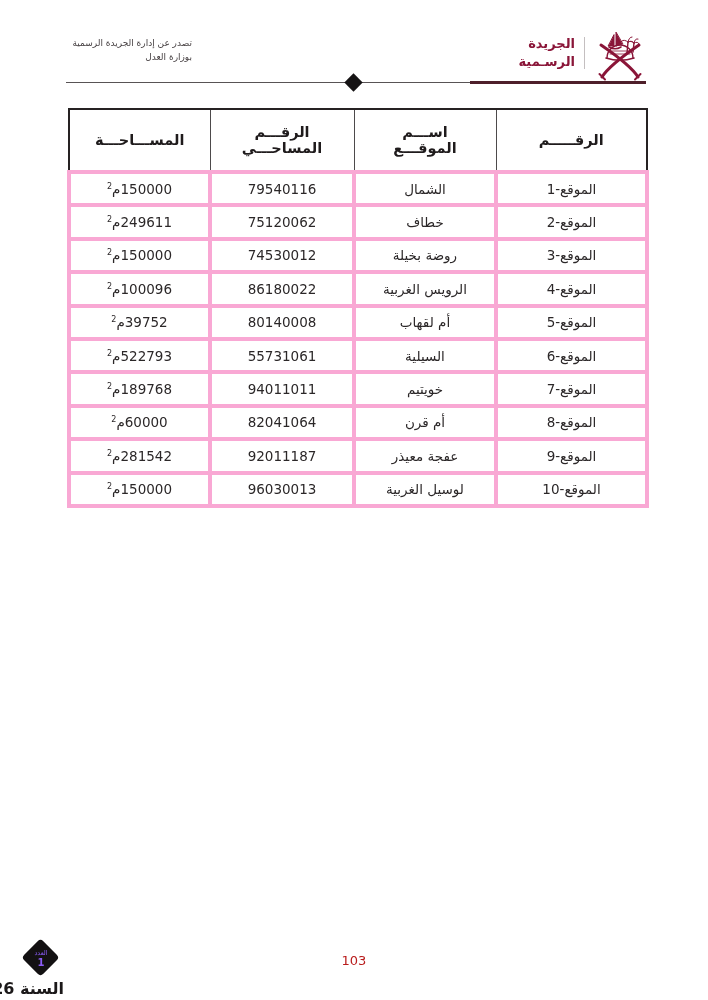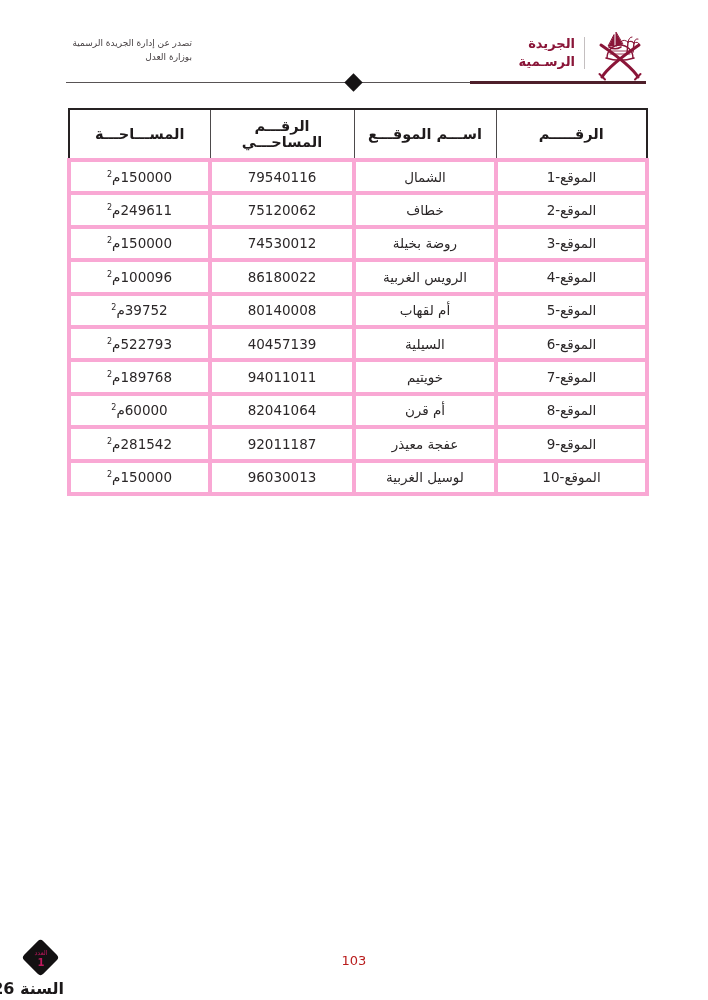--- a/index.html
+++ b/index.html
@@ -40,39 +40,39 @@
   }
   
   table.sites{
     position:absolute;top:108px;left:67px;width:578px;
     border-collapse:collapse;table-layout:fixed;direction:rtl;
     border:2.2px solid #262223;
   }
   table.sites th{
     height:29px;font-size:14.5px;font-weight:bold;color:#1f1b1c;
     border:1px solid #4d4a4b;border-bottom:2px solid #262223;
-    text-align:center;vertical-align:middle;padding:8px;
+    text-align:center;vertical-align:middle;padding:14px;
   }
   table.sites td{
     height:29.4px;font-size:13.5px;color:#2b2728;
     border:4px solid #f9a8d4;text-align:center;vertical-align:middle;padding:0;
   }
   .area-sup{font-size:8px;position:relative;top:-5px;}
   
   .page-number{
     position:absolute;top:953px;left:0;width:708px;text-align:center;
     font-size:13px;color:#b91c1c;
   }
   .issue-badge{position:absolute;top:941px;left:18px;width:46px;text-align:center;}
   .badge-diamond{
     position:absolute;left:9px;top:3px;width:27px;height:27px;background:#131112;
     transform:rotate(45deg);border-radius:4px;
   }
   .badge-text{
-    position:relative;width:46px;height:36px;color:#be185d;
+    position:relative;width:46px;height:36px;color:#8b5cf6;
     display:flex;flex-direction:column;align-items:center;justify-content:center;
   }
   .badge-label{font-size:6.5px;line-height:1.1;direction:rtl;}
   .badge-number{font-size:10px;font-weight:bold;line-height:1.1;}
   .badge-year{
     position:relative;margin-top:2px;font-size:16px;font-weight:bold;
     color:#1b1819;direction:rtl;white-space:nowrap;
   }
 </style>
 </head>
@@ -160,21 +160,21 @@
     </tr>
         <tr>
       <td>الموقع-5</td>
       <td>أم لقهاب</td>
       <td>80140008</td>
       <td><span>39752</span><span>م</span><span class="area-sup">2</span></td>
     </tr>
         <tr>
       <td>الموقع-6</td>
       <td>السيلية</td>
-      <td>40457139</td>
+      <td>55731061</td>
       <td><span>522793</span><span>م</span><span class="area-sup">2</span></td>
     </tr>
         <tr>
       <td>الموقع-7</td>
       <td>خويتيم</td>
       <td>94011011</td>
       <td><span>189768</span><span>م</span><span class="area-sup">2</span></td>
     </tr>
         <tr>
       <td>الموقع-8</td>

